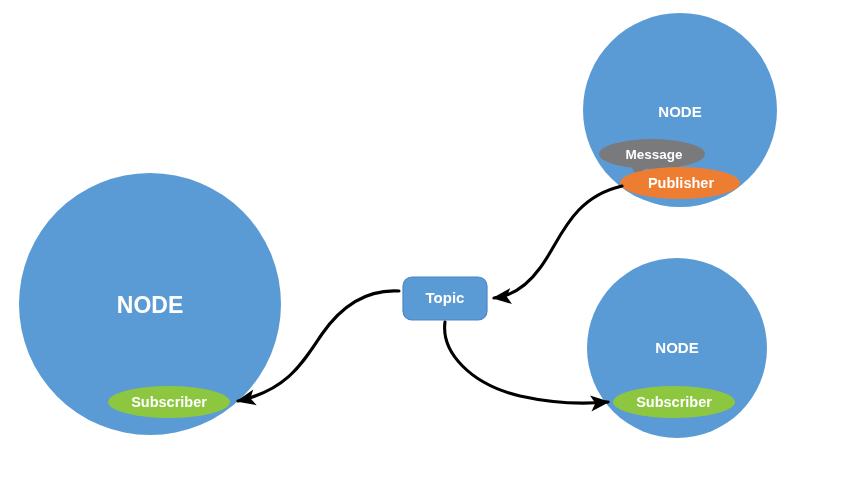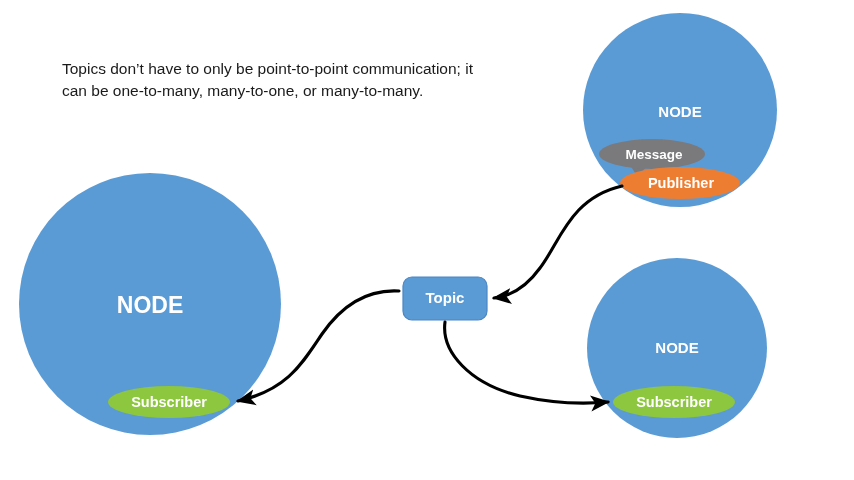--- a/index.html
+++ b/index.html
@@ -44,21 +44,20 @@
   .node-label-sm { font-size: 15px; }
   .pill-label { font-size: 14.5px; }
   .topic-label { font-size: 15px; }
   .msg-label { font-size: 13.5px; }
 </style>
 </head>
 <body>
 
 <div id="canvas">
 
-  <div class="caption">Topics don’t have to only be point-to-point communication; it can be one-to-many, many-to-one, or many-to-many.</div>
 
   <svg id="diagram-svg" viewBox="0 0 854 480">
     <defs>
       <marker id="arrowhead" markerWidth="7" markerHeight="7" refX="5.6" refY="3" orient="auto" markerUnits="strokeWidth">
         <path d="M0,0.4 L6.2,3 L0,5.6 L1.5,3 Z" fill="#000000"></path>
       </marker>
     </defs>
 
     <g>
       <circle cx="150" cy="304" r="131" fill="#5B9BD5"></circle>

